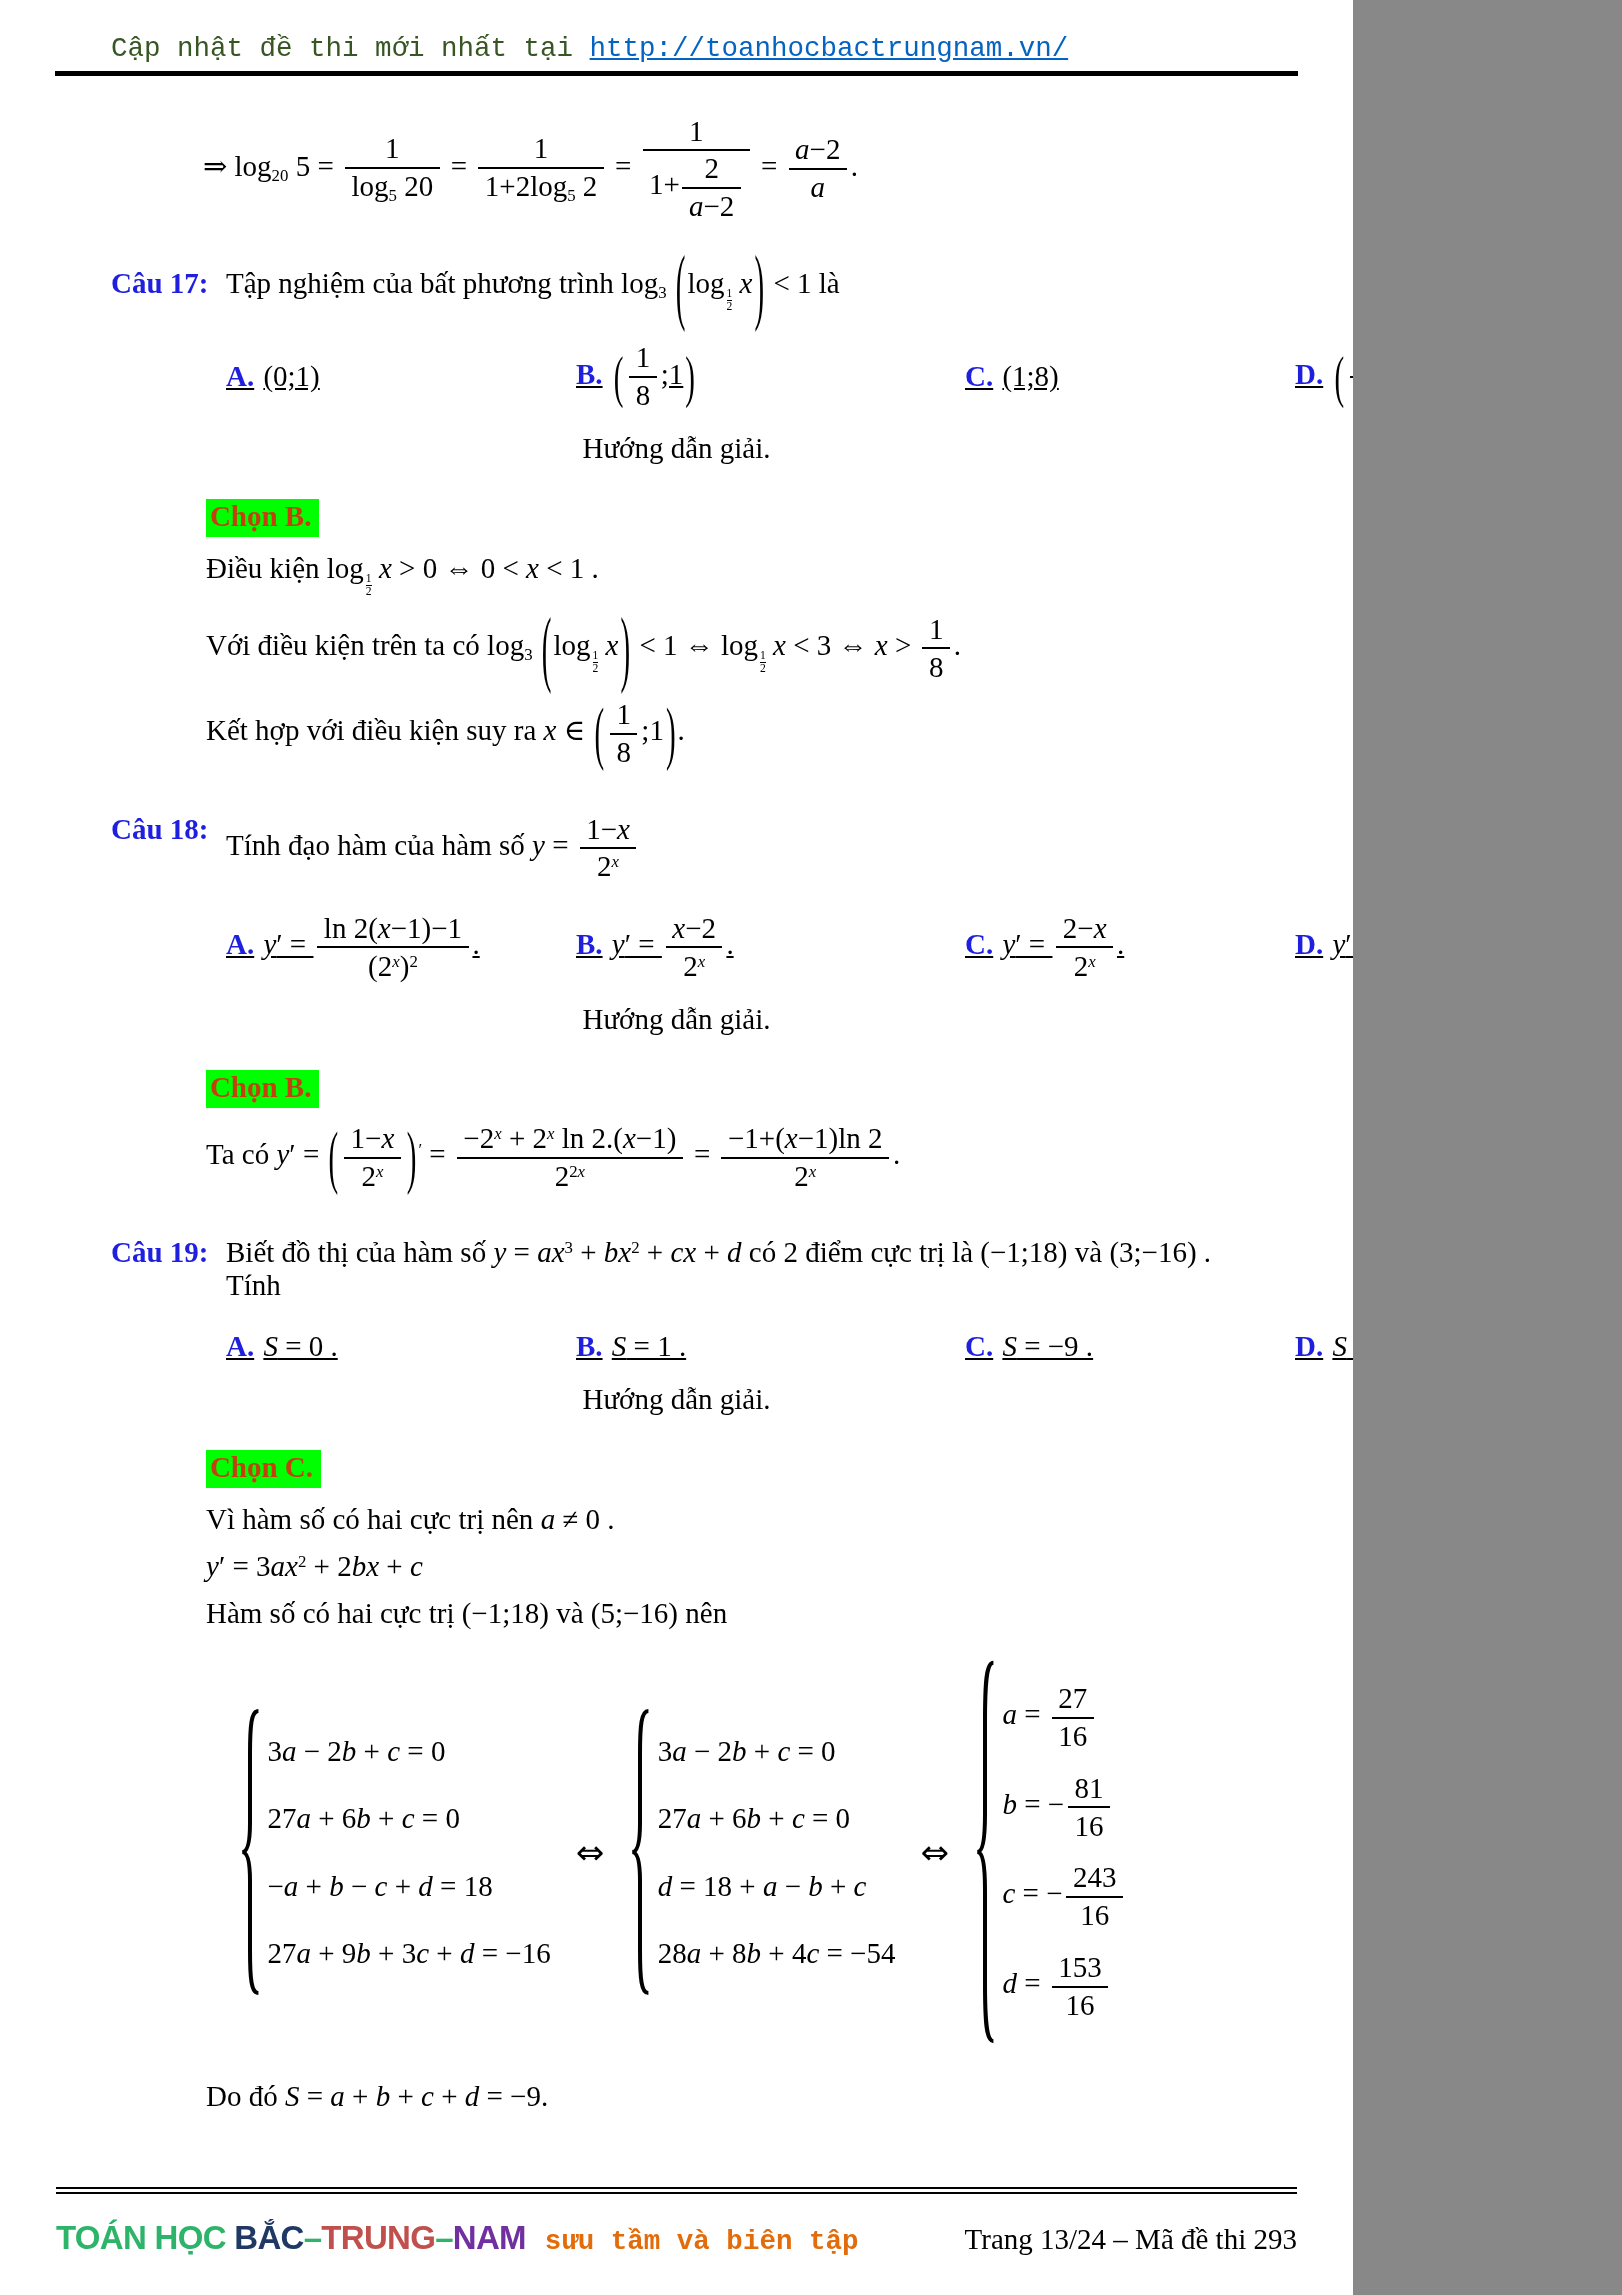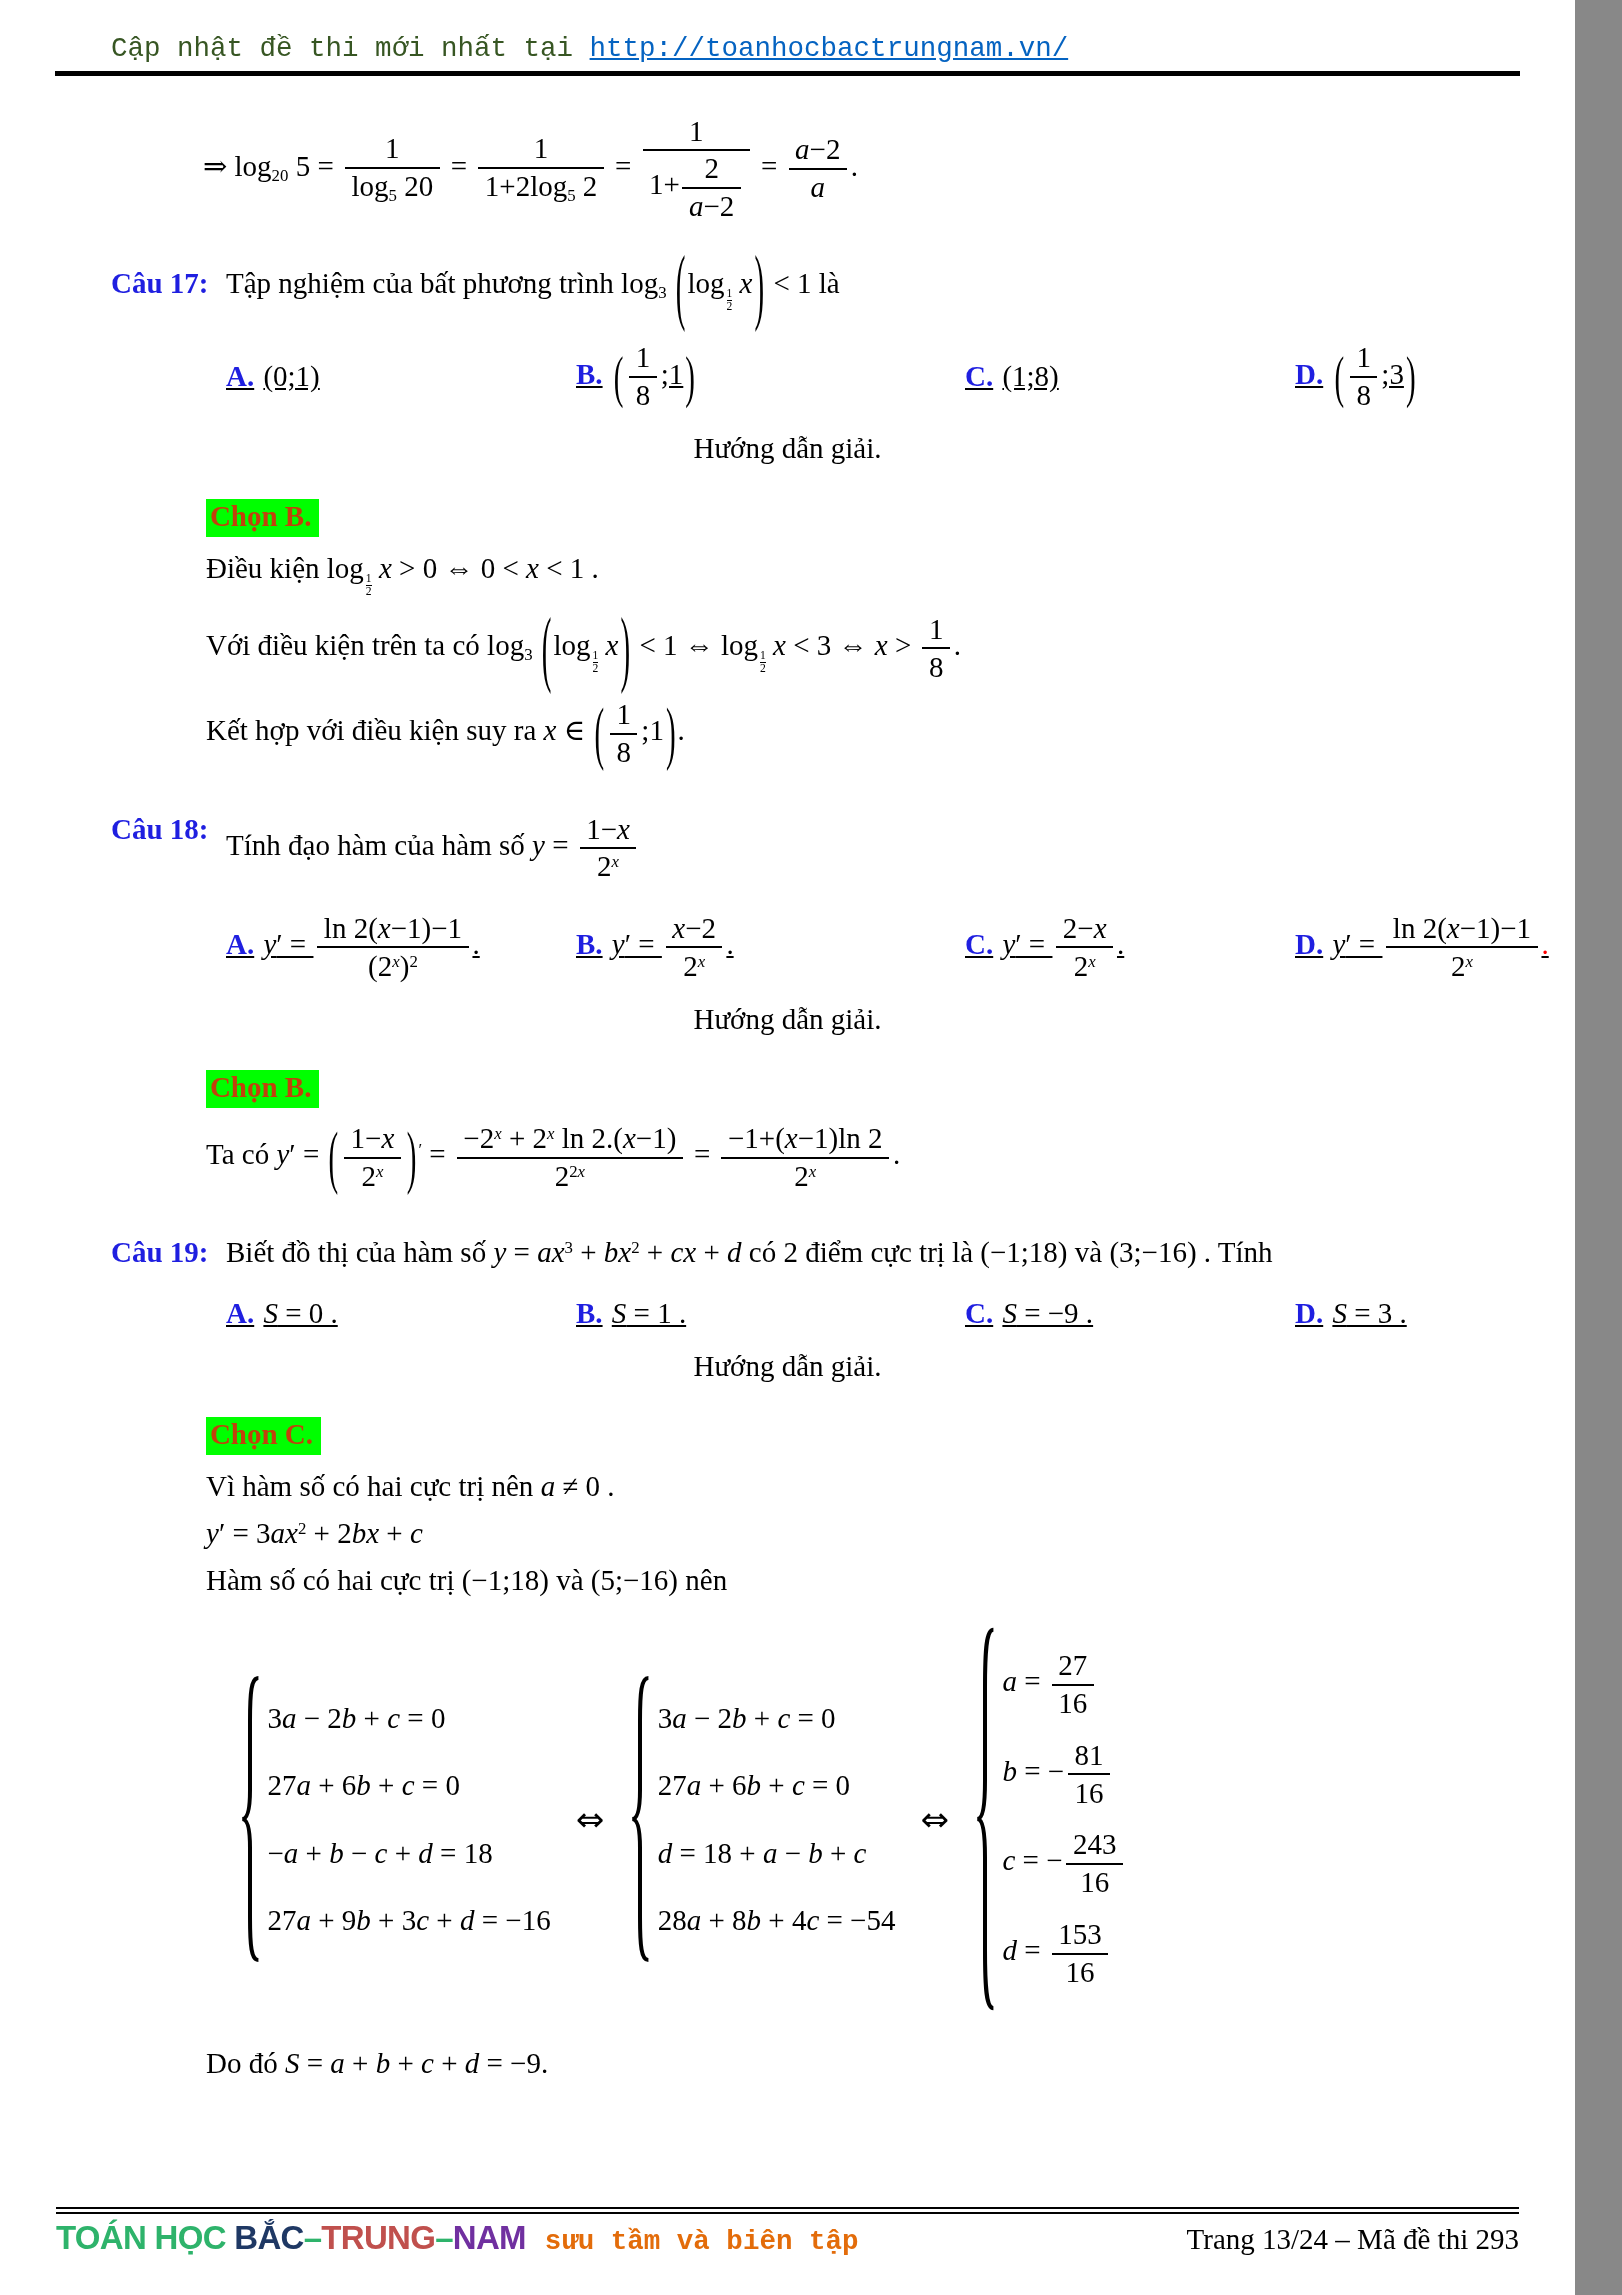--- a/index.html
+++ b/index.html
@@ -1,17 +1,17 @@
 <!DOCTYPE html>
 <html style="font-size:10.5px"><head>
 <meta charset="utf-8">
 <style>
   html,body{margin:0;padding:0;background:#888;}
   .page{
-    width:1575px;height:2295px;background:#ffffff;position:relative;
+    width:1353px;height:2295px;background:#ffffff;position:relative;
     font-family:"Liberation Serif","DejaVu Serif",serif;font-size:29px;color:#000;
     box-sizing:border-box;padding:33px 111px 0 111px;overflow:hidden;
   }
   
   .hdr{
     font-family:"Liberation Mono","DejaVu Sans Mono",monospace;font-size:27.5px;
     color:#375623;border-bottom:5.2px solid #000;padding-bottom:6.5px;
     margin:0 -56px 0 -56px;padding-left:56px;
   }
   .hdr a{color:#0563C1;text-decoration:underline;}
@@ -47,21 +47,21 @@
   .sys{display:flex;align-items:center;}
   .sys svg{margin-right:6.5px;flex:none;}
   .syscol{display:flex;flex-direction:column;gap:37px;}
   .syscol3{gap:18.3px;}
   .sline{white-space:nowrap;line-height:1.05;}
   .iff{font-family:"DejaVu Sans",sans-serif;font-size:34px;margin:0 25px;}
   .concl{margin:35px 0 12px 95px;}
   
   .footer{
     position:absolute;left:56px;right:56px;bottom:38px;
-    border-top:7.2px double #000;padding-top:5px;
+    border-top:7.2px double #000;padding-top:25px;
     display:flex;justify-content:space-between;align-items:baseline;
   }
   .brand{font-family:"Liberation Sans","DejaVu Sans",sans-serif;font-weight:bold;
          font-size:33px;letter-spacing:-0.7px;white-space:nowrap;}
   .brand-suffix{font-family:"Liberation Mono","DejaVu Sans Mono",monospace;
                 font-weight:bold;font-size:27.5px;margin-left:10.5px;}
   .pageinfo{font-size:29px;white-space:nowrap;}
 </style>
 </head>
 <body>

